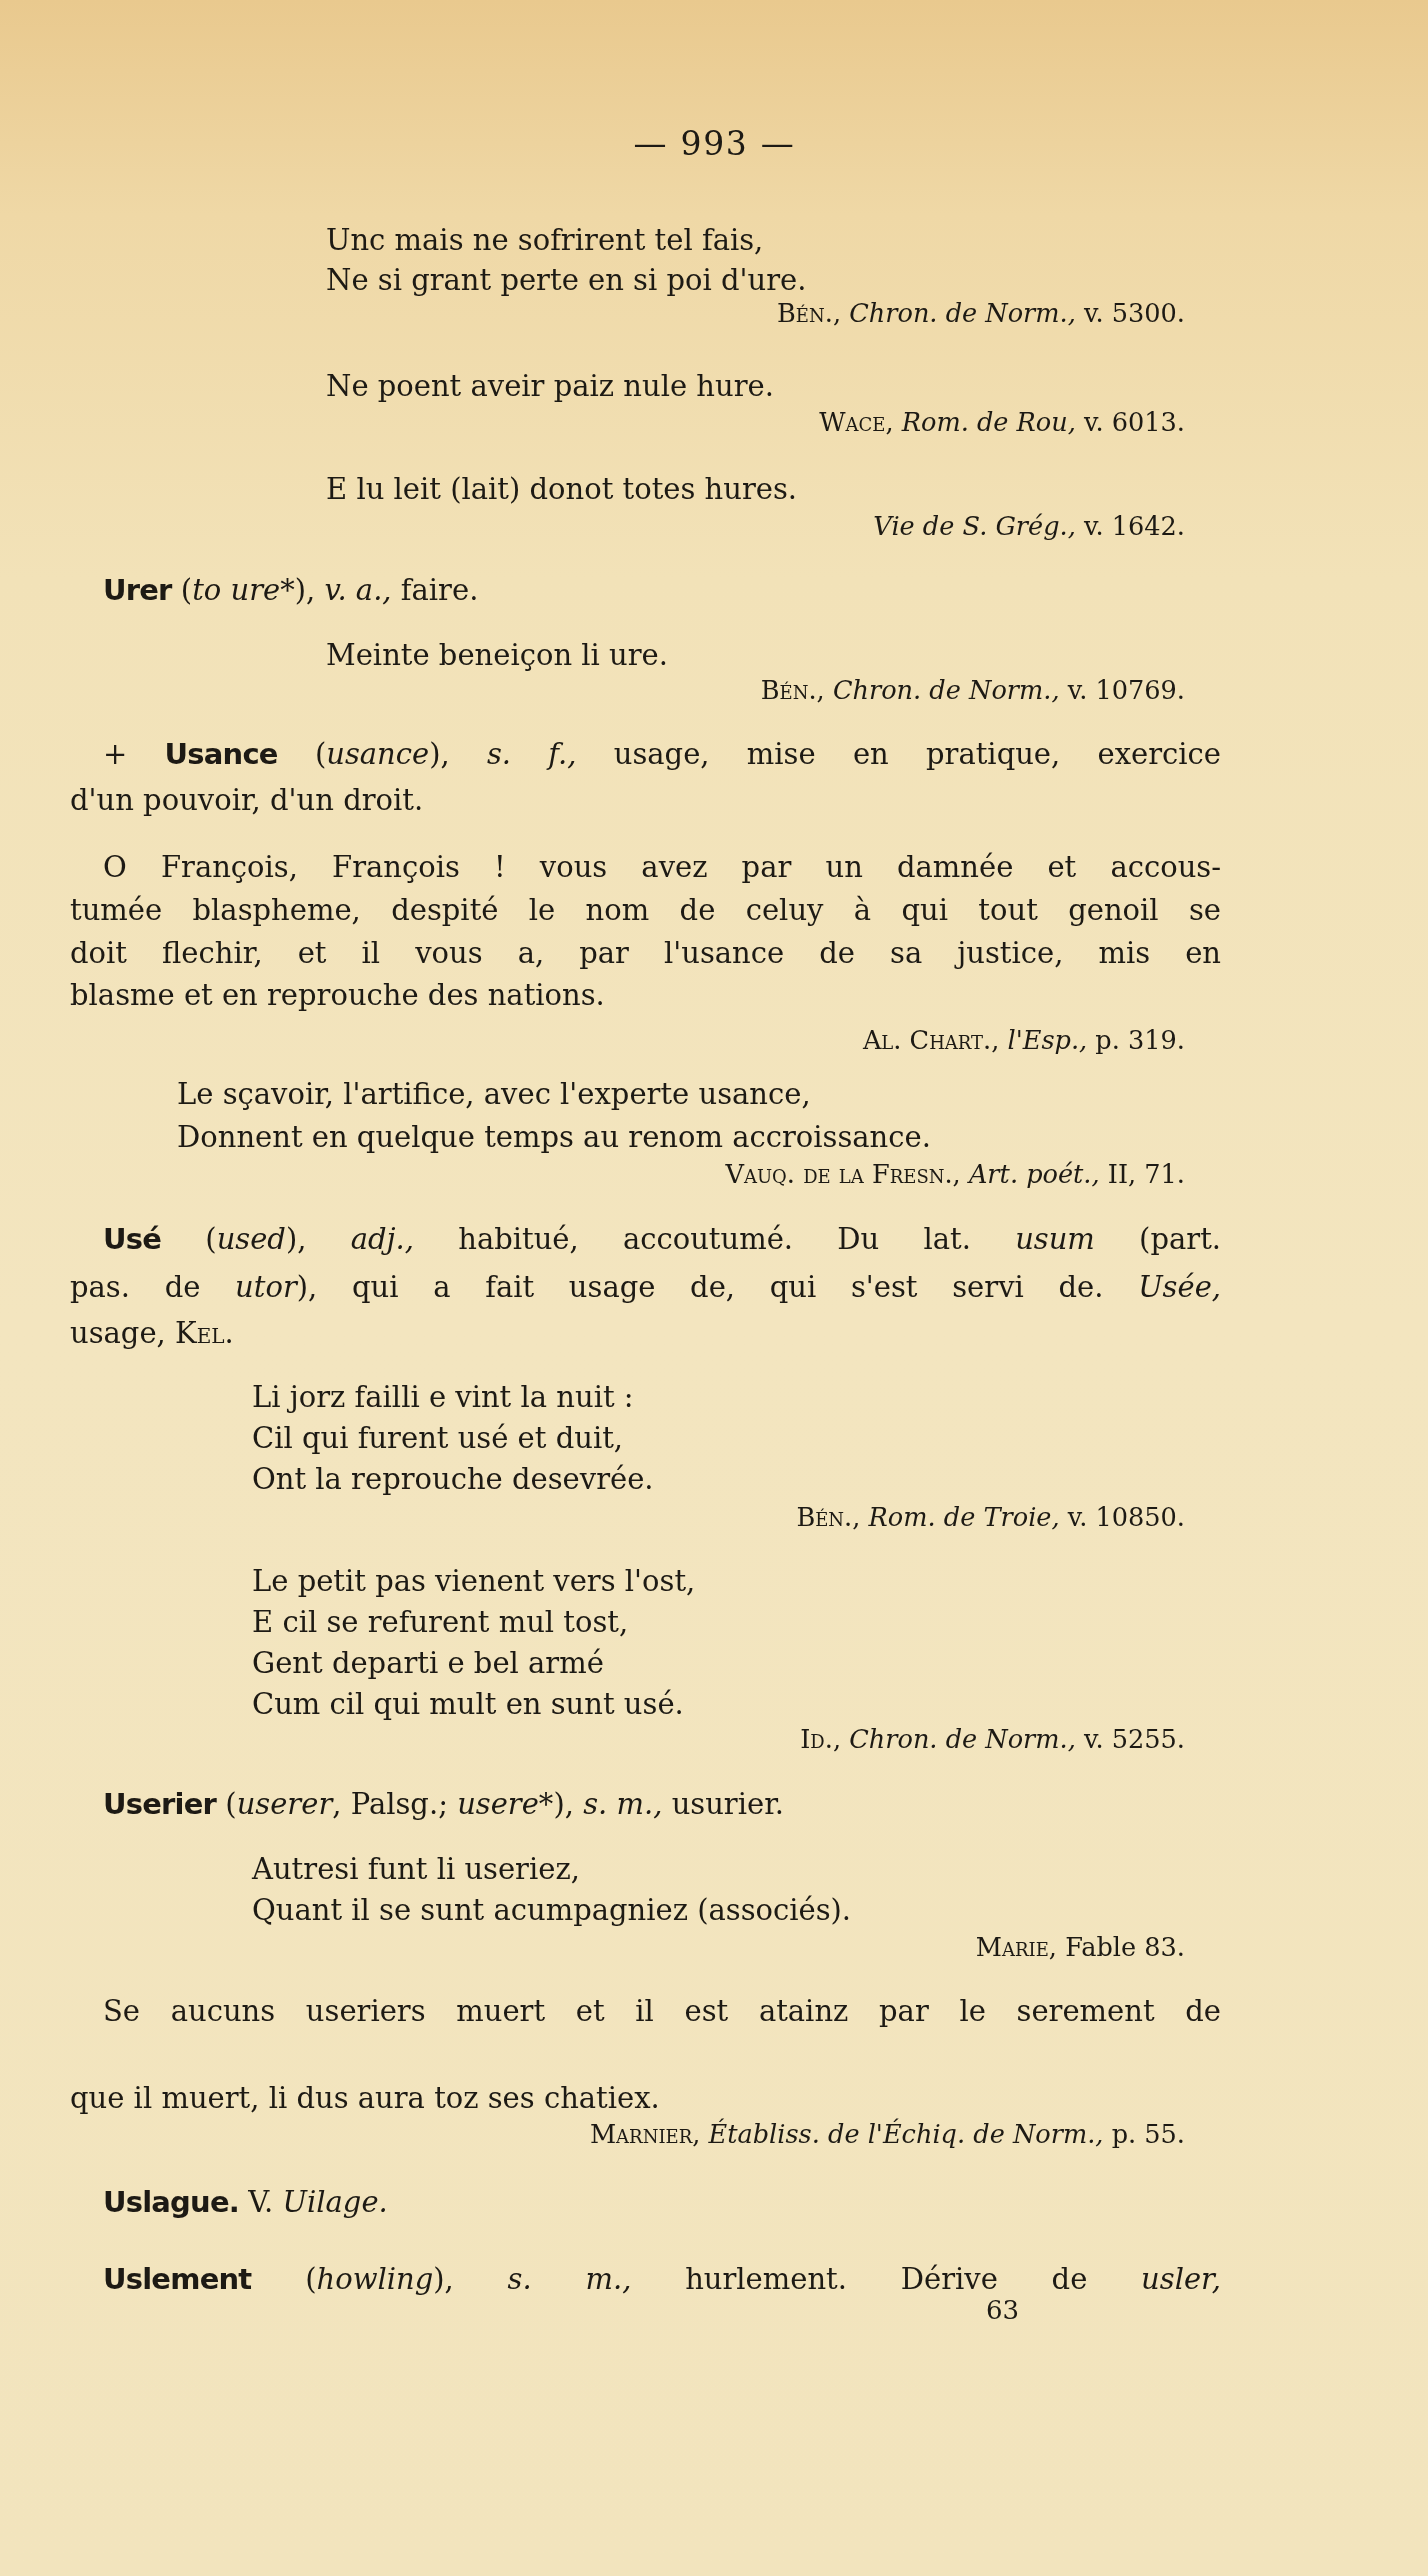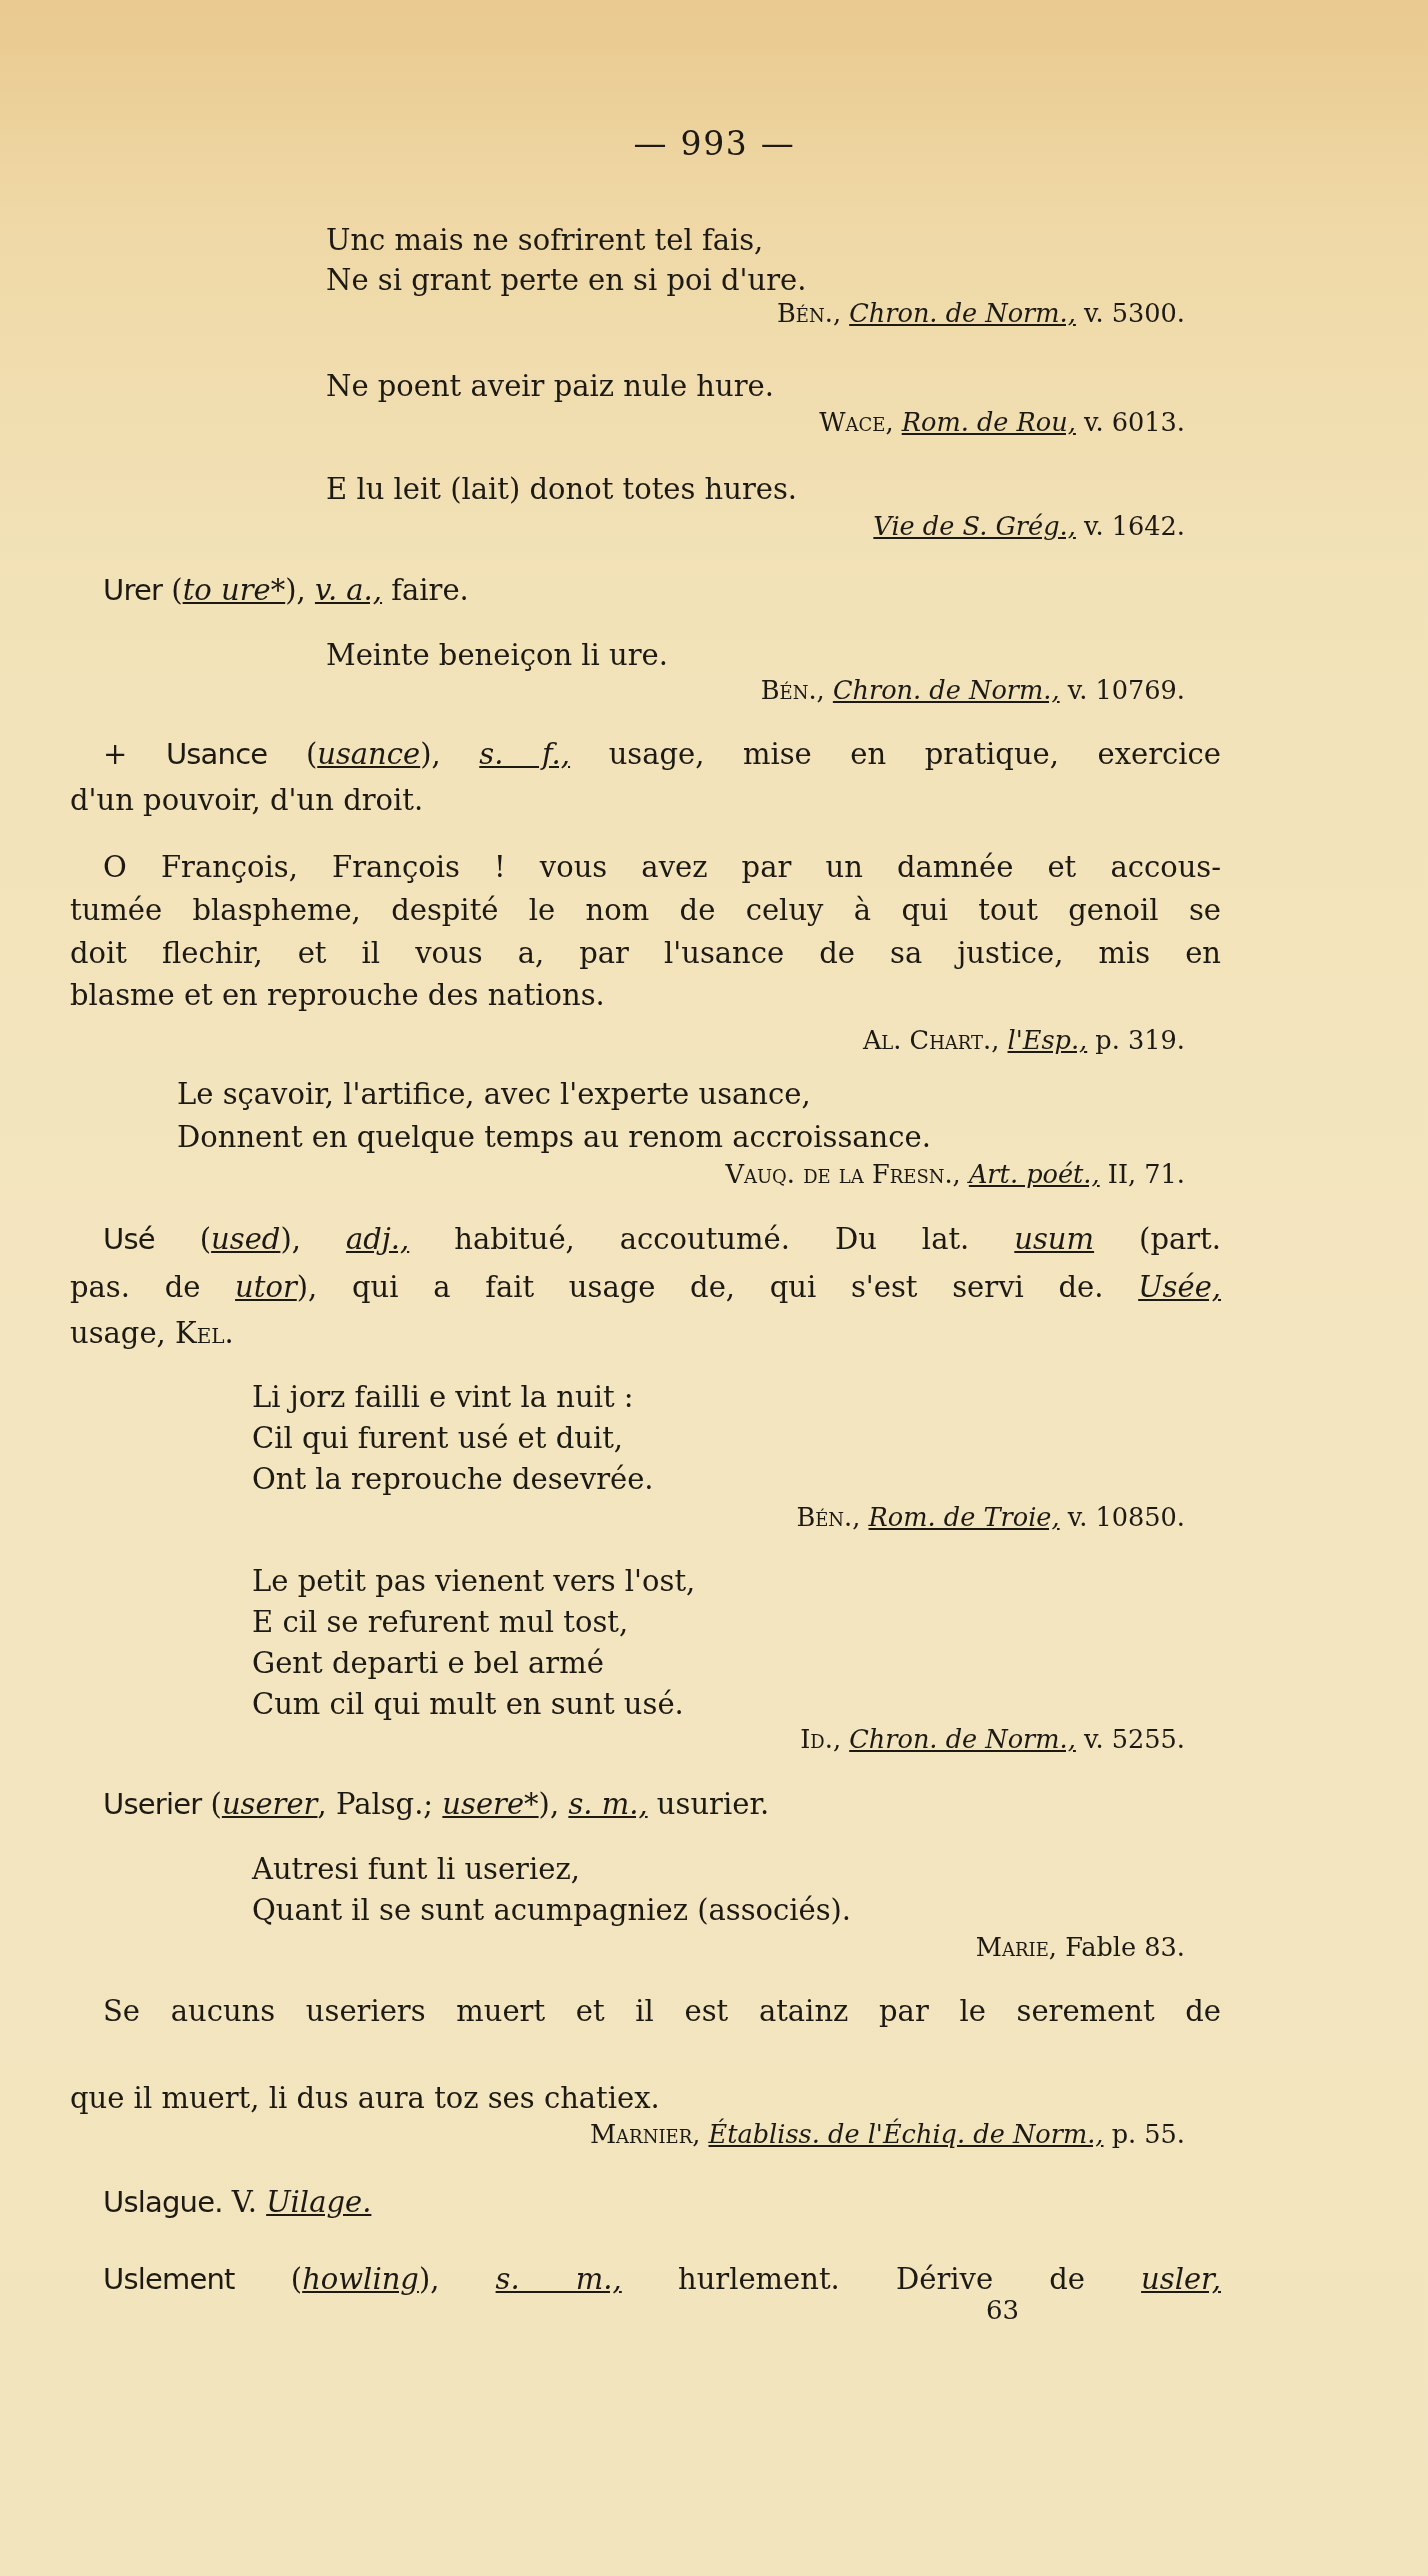--- a/index.html
+++ b/index.html
@@ -9,22 +9,22 @@
     font-family: "DejaVu Serif", "Liberation Serif", serif;
     color: #1d1a14;
     position: relative;
   }
   .page { position: absolute; left: 0; top: 0; width: 1429px; height: 2576px; border-radius: 18px; }
   .ln { position: absolute; white-space: nowrap; font-size: 29px; line-height: 38px; transform-origin: left top; }
   .pagenum { position: absolute; left: 0; width: 1429px; text-align: center; font-size: 33px; top: 124px; letter-spacing: 1.7px; }
   .verse { left: 326px; }
   .cite { position: absolute; white-space: nowrap; font-size: 25.6px; line-height: 33px; right: 244px; text-align: right; }
   .sc { font-variant: small-caps; }
-  .hw { font-weight: normal; font-family: "DejaVu Sans", "Liberation Sans", sans-serif; letter-spacing: -0.8px; }
-  .it { font-style: italic; text-decoration: underline; }
+  .hw { font-weight: bold; font-family: "DejaVu Sans", "Liberation Sans", sans-serif; letter-spacing: -0.8px; }
+  .it { font-style: italic; }
   .just { text-align: justify; text-align-last: justify; width: 1118px; }
   .bottomnum { position: absolute; top: 2295px; left: 986px; font-size: 26px; }
   .cross { font-weight: normal; }
 </style>
 </head>
 <body>
 
 <div class="page">
 
   <div class="pagenum">— 993 —</div>

